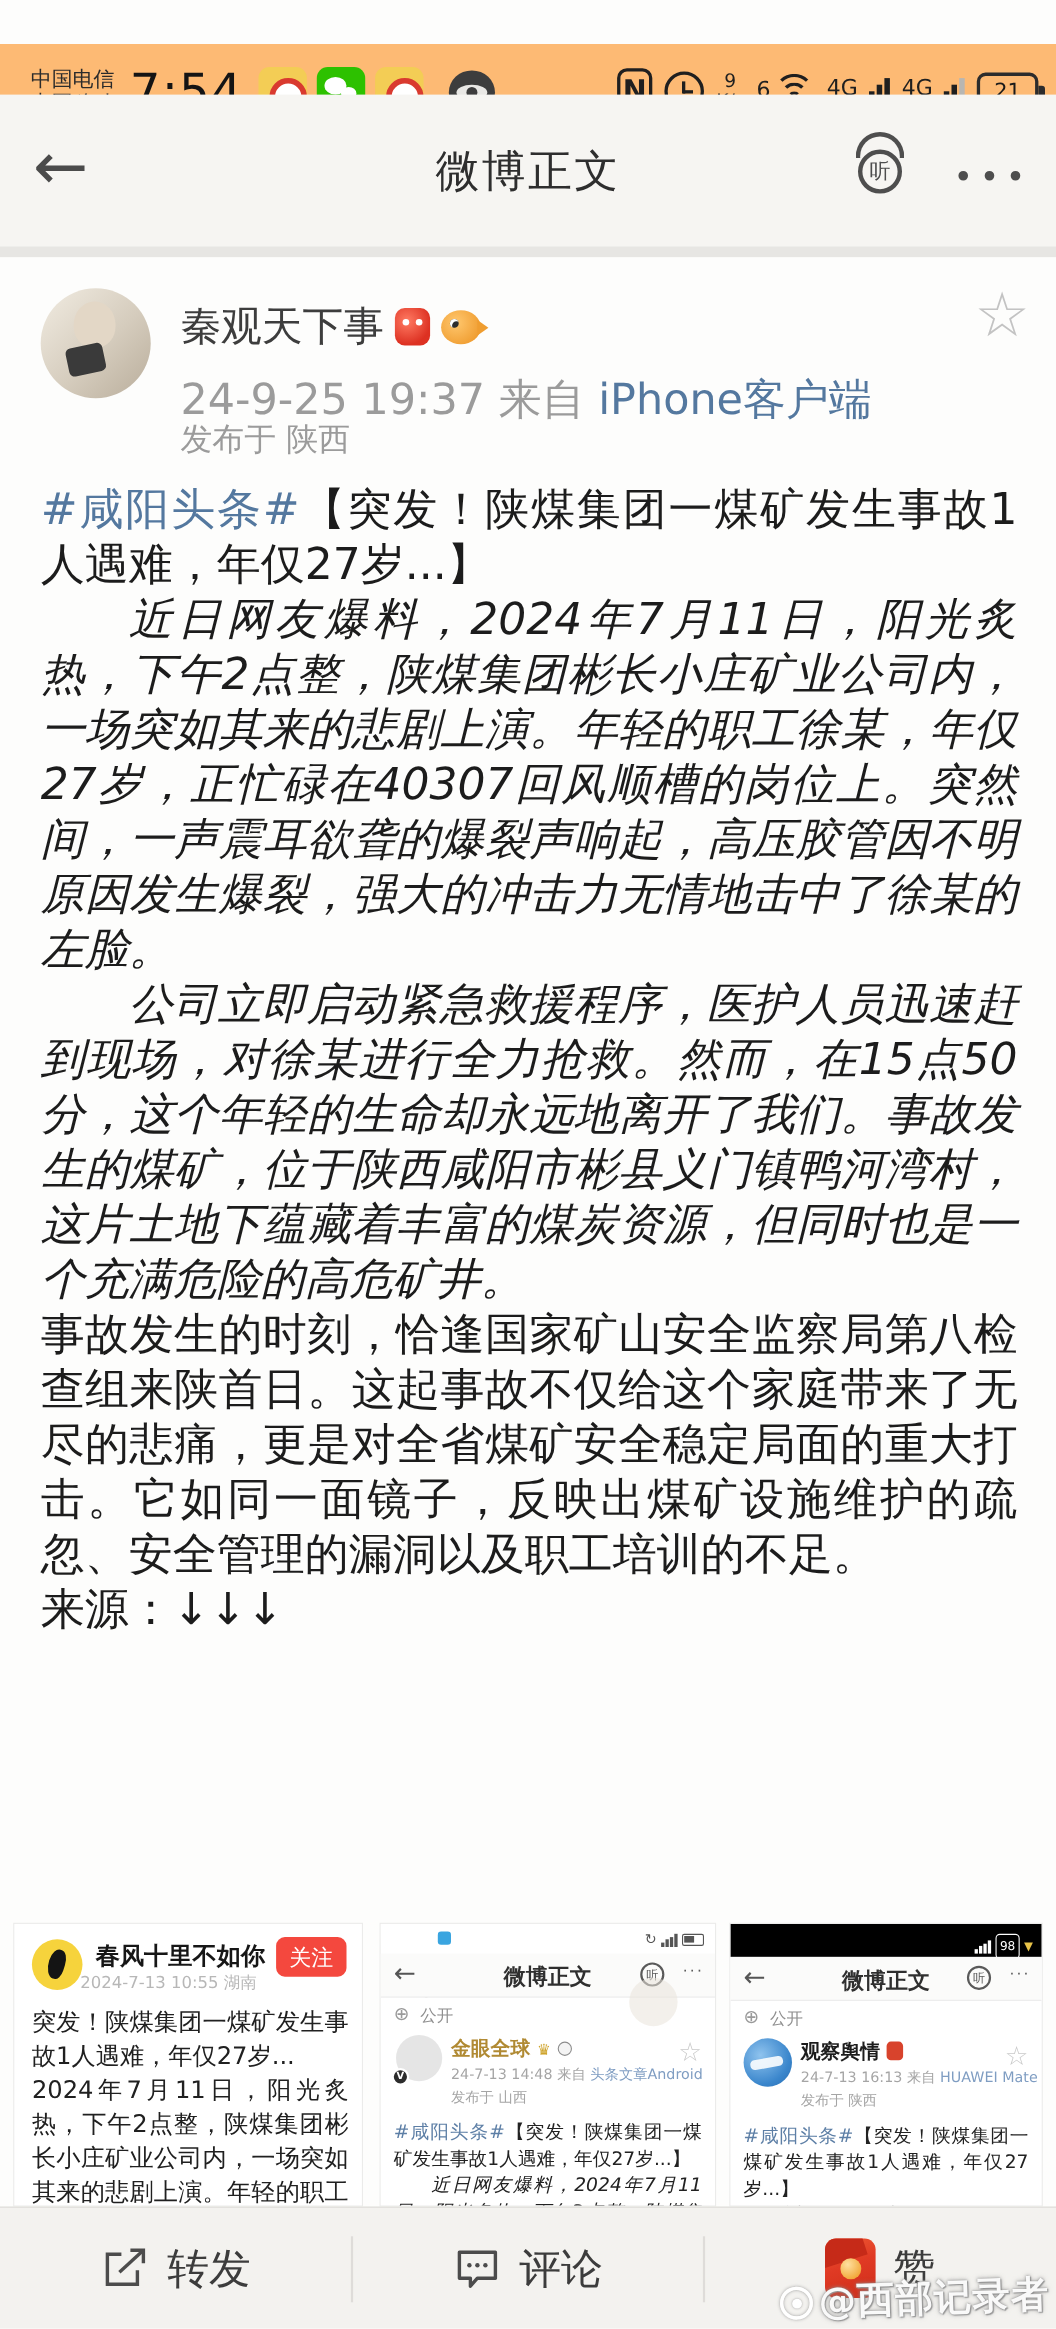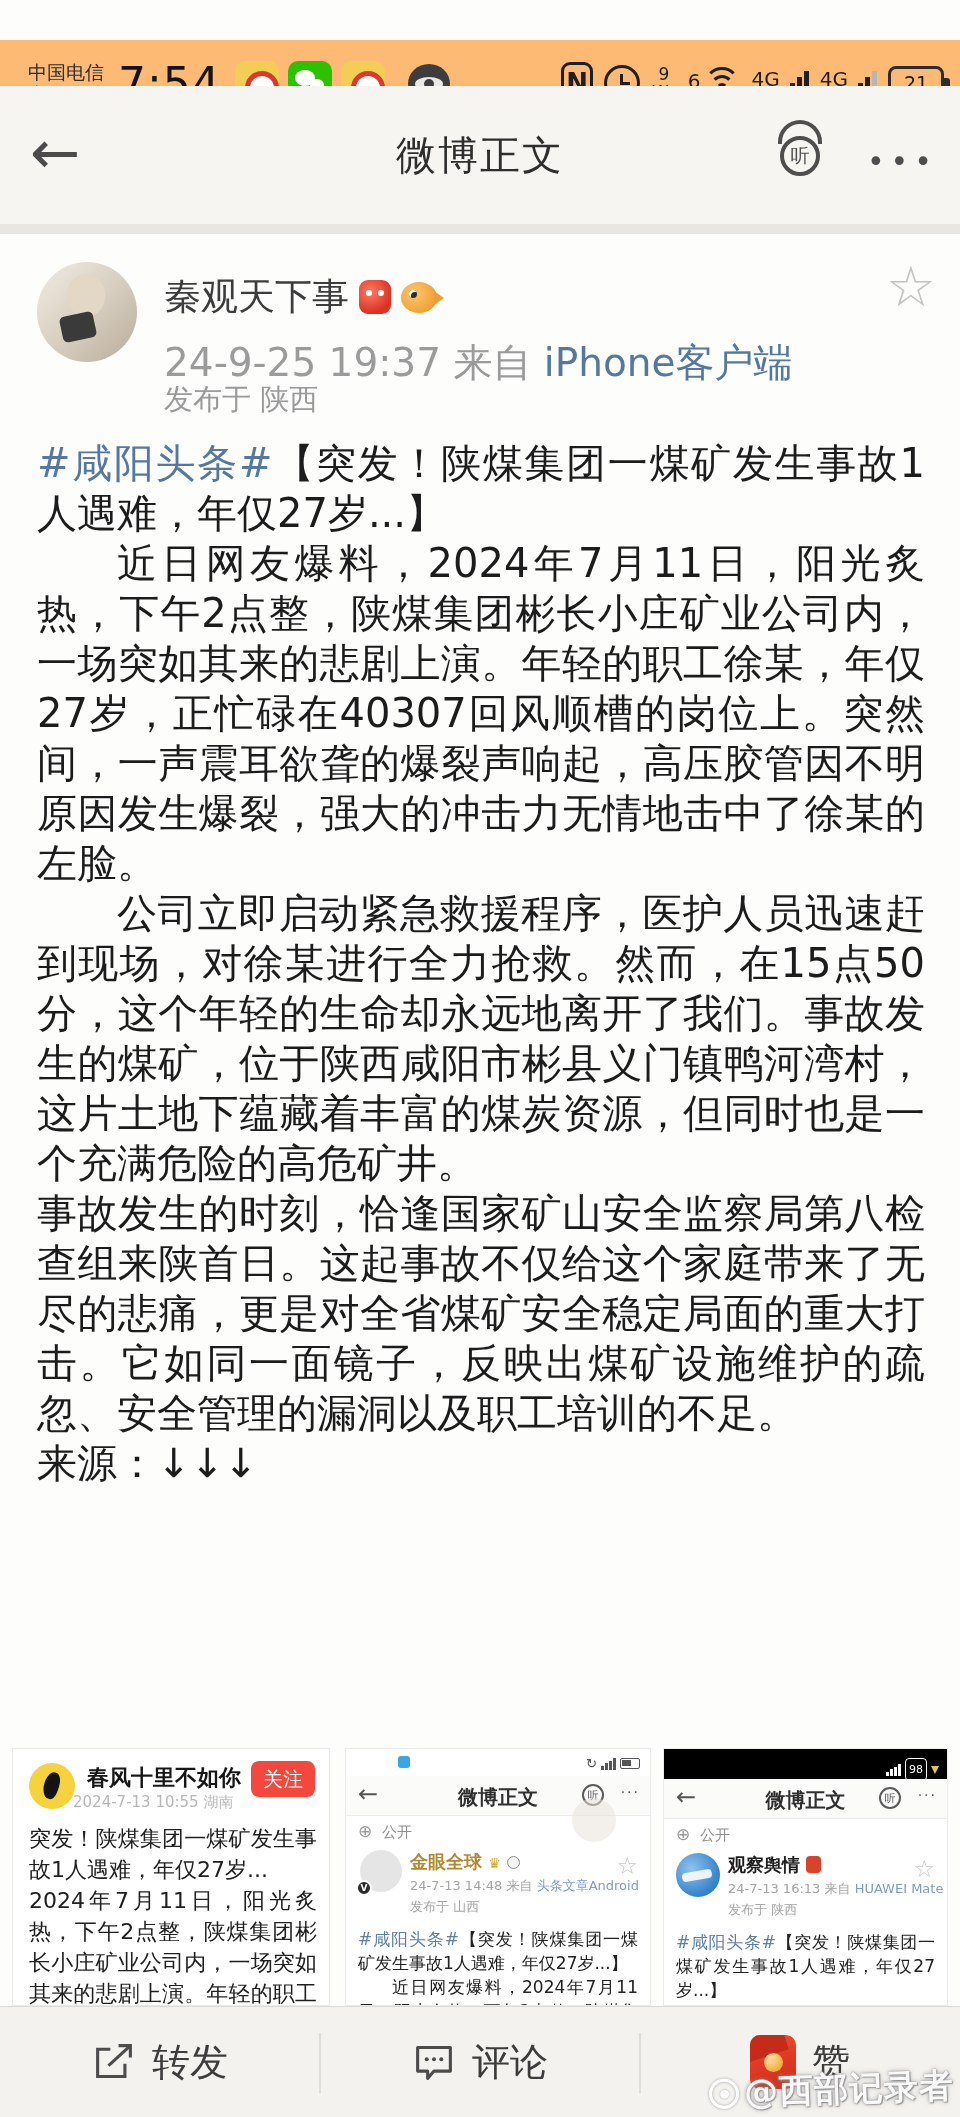--- a/index.html
+++ b/index.html
@@ -86,21 +86,21 @@
   .emoji-fish::after { content:""; position:absolute; right:-7px; top:9px; width:0; height:0;
     border-top:7px solid transparent; border-bottom:7px solid transparent; border-left:10px solid #ef9d30; }
   .star-main { position:absolute; right:24px; top:254px; font-size:56px; color:#c3c3c3; }
   .post-meta1 { position:absolute; left:164px; top:336px; font-size:39px; color:#9b9b9b; }
   .post-meta2 { position:absolute; left:164px; top:380px; font-size:29px; color:#9b9b9b; }
   .link-blue { color:#54789f; }
   
   .post-body { position:absolute; left:37px; top:438px; width:888px; font-size:40px; line-height:50px;
     color:#1c1c1c; text-align:justify; }
   .post-body p { margin:0; }
-  .indent { text-indent:2em; }
+  .indent { text-indent:2em;font-style:italic; }
   
   .thumbs { position:absolute; left:12px; top:1748px; width:936px; height:258px; }
   .thumb { position:absolute; top:0; height:258px; background:#fff; border:1px solid #ebebea; overflow:hidden; }
   .t1 { left:0; width:318px; }
   .t2 { left:333px; width:306px; }
   .t3 { left:651px; width:285px; }
   
   .t1-avatar { position:absolute; left:16px; top:14px; width:46px; height:46px; border-radius:50%; background:#f6d33c; }
   .t1-avatar::after { content:""; position:absolute; left:15px; top:9px; width:15px; height:27px;
     background:#141414; border-radius:50% 50% 40% 60%; transform:rotate(18deg); }

